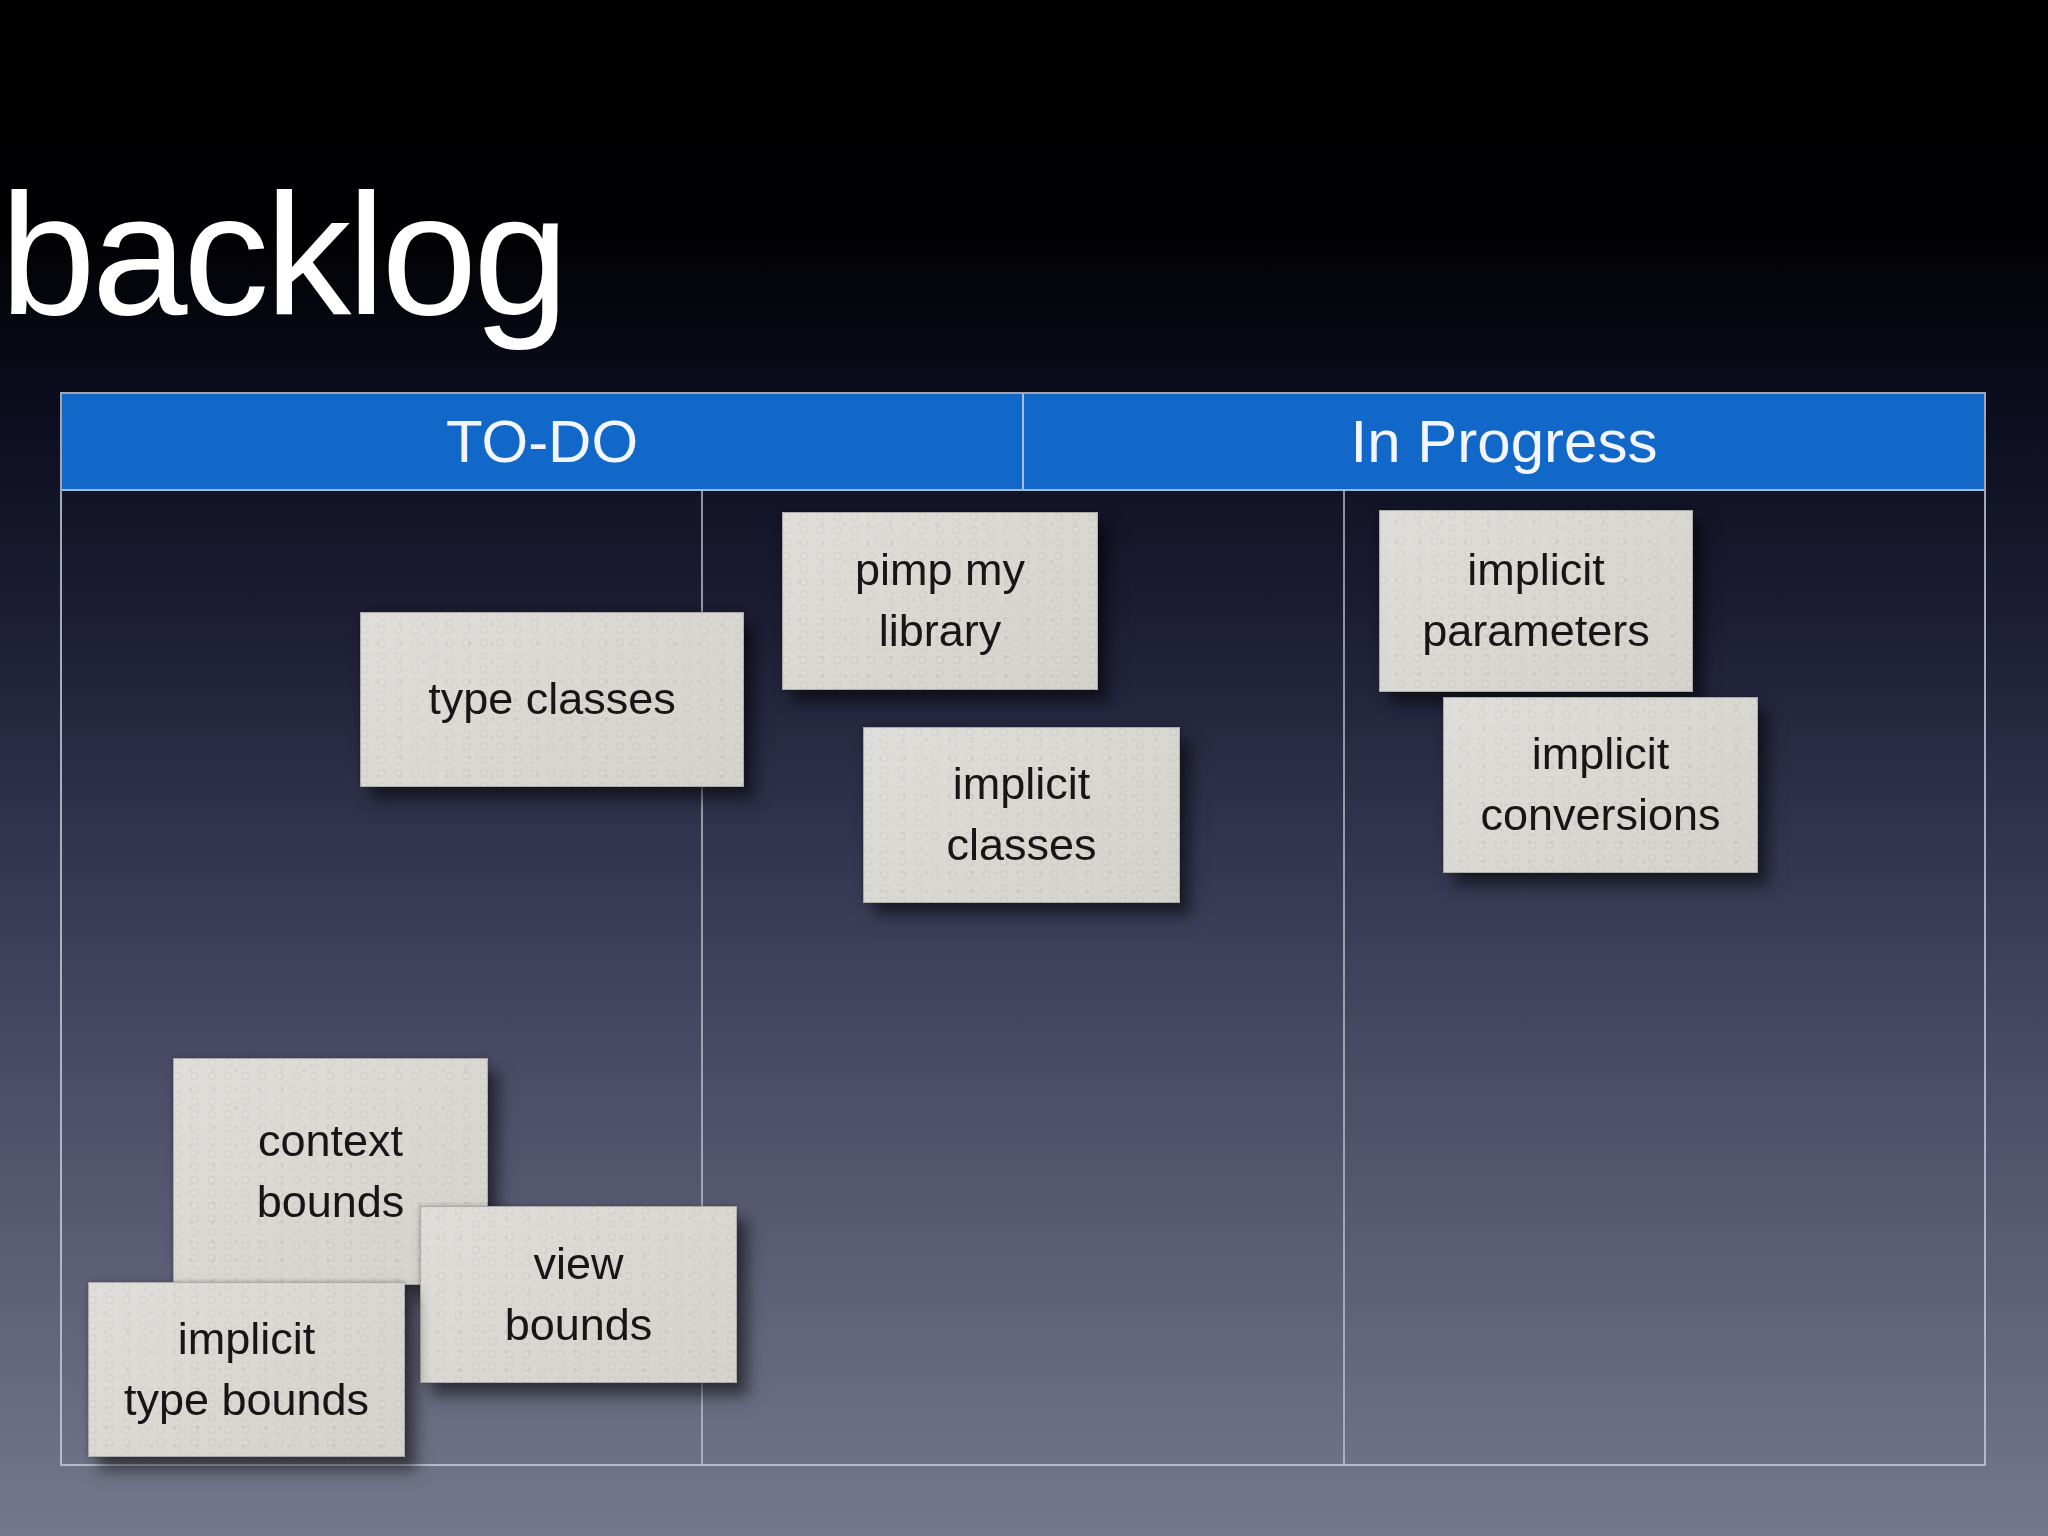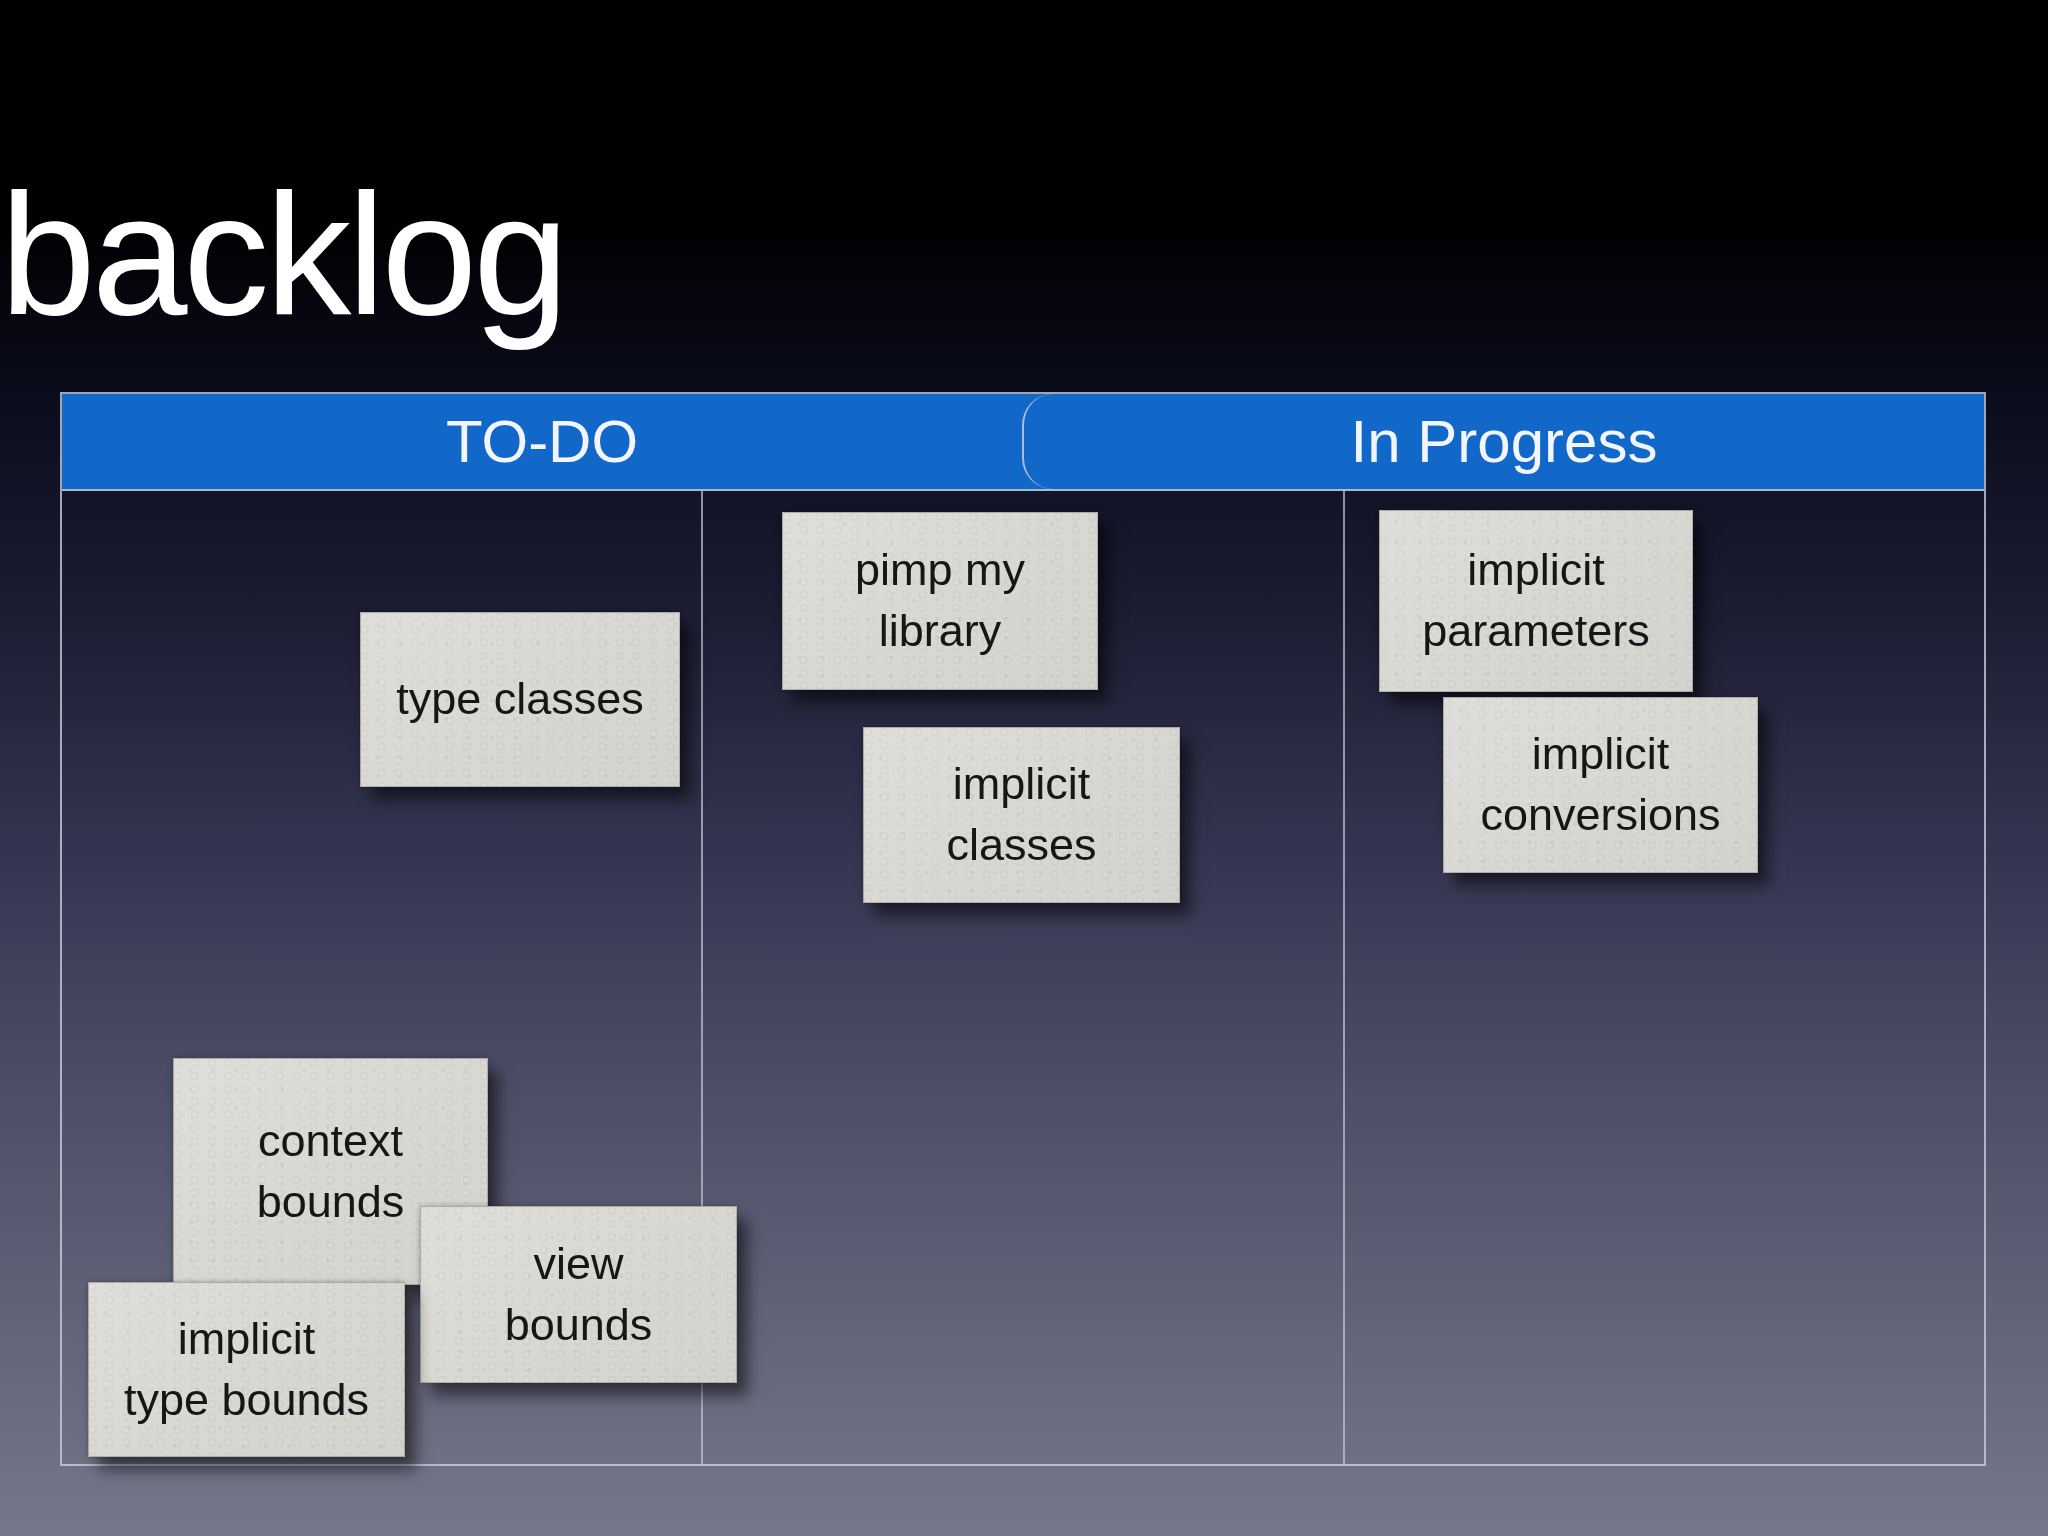--- a/index.html
+++ b/index.html
@@ -44,21 +44,21 @@
     box-sizing:border-box;
   }
   .board-header .hcell{
     flex:1 1 0;
     display:flex;align-items:center;justify-content:center;
     color:#f2f6fc;
     font-size:60px;
     font-weight:300;
     box-sizing:border-box;
   }
-  .board-header .hcell + .hcell{border-left:2px solid rgba(200,205,218,0.85);border-radius:31px;}
+  .board-header .hcell + .hcell{border-left:2px solid rgba(200,205,218,0.85);}
   .board-body{
     flex:1 1 auto;
     display:flex;
   }
   .board-body .bcell{
     flex:1 1 0;
     box-sizing:border-box;
   }
   .board-body .bcell + .bcell{border-left:2px solid rgba(195,200,214,0.70);}
   .card{
@@ -92,21 +92,21 @@
       <div class="hcell">TO-DO</div>
       <div class="hcell">In Progress</div>
     </div>
     <div class="board-body">
       <div class="bcell"></div>
       <div class="bcell"></div>
       <div class="bcell"></div>
     </div>
   </div>
 
-  <div class="card" style="left:360px;top:612px;width:320px;height:175px;">type classes</div>
+  <div class="card" style="left:360px;top:612px;width:384px;height:175px;">type classes</div>
 
   <div class="card" style="left:782px;top:512px;width:316px;height:178px;">pimp my
 library</div>
 
   <div class="card" style="left:863px;top:727px;width:317px;height:176px;">implicit
 classes</div>
 
   <div class="card" style="left:1379px;top:510px;width:314px;height:182px;">implicit
 parameters</div>
 

